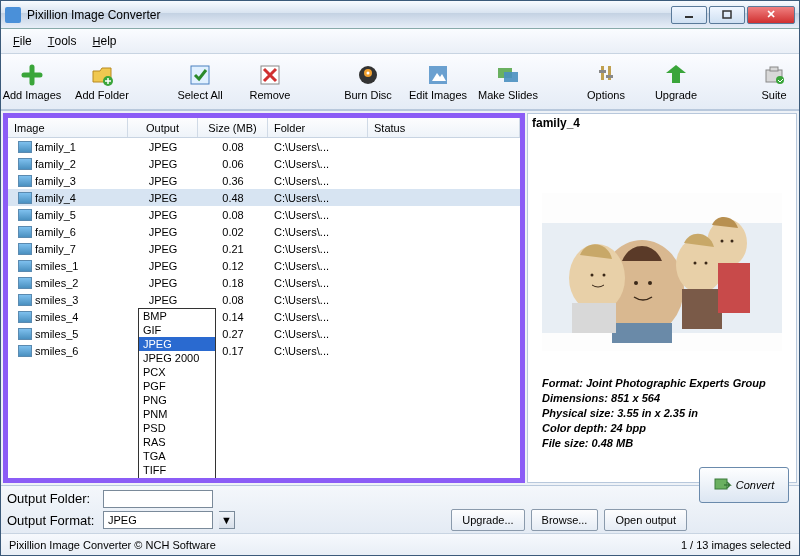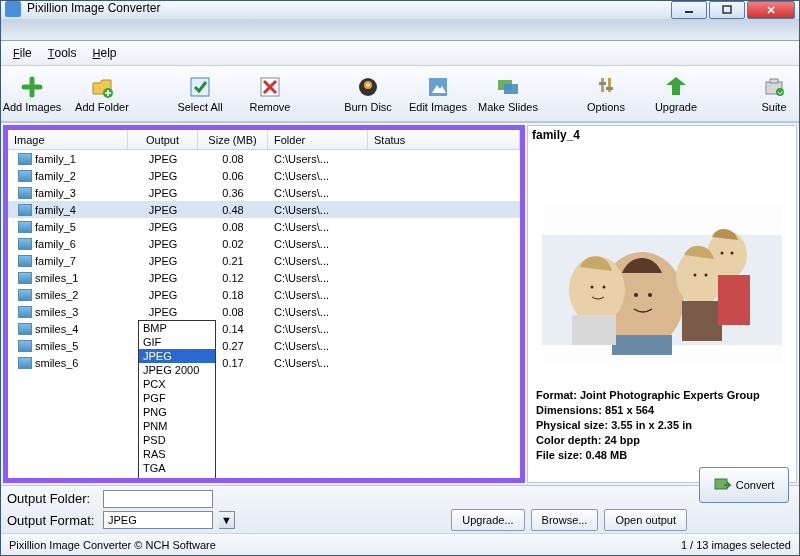--- a/index.html
+++ b/index.html
@@ -1,20 +1,20 @@
 <!DOCTYPE html>
 <html><head>
 <meta charset="utf-8">
 <style>
 * { margin: 0; padding: 0; box-sizing: border-box; font-family: "Segoe UI", Tahoma, sans-serif; font-size: 11px; }
 body { background: #5a7aa0; width: 800px; height: 556px; overflow: hidden; }
 
 .window { width: 800px; height: 556px; background: #eef2f7; border: 1px solid #3b5a7a; display: flex; flex-direction: column; }
 
-.titlebar { height: 40px; background: linear-gradient(#f8fbff, #d8e3f0 45%, #c4d2e3 46%, #e7eef8); display: flex; align-items: flex-start; padding: 0 4px; border-bottom: 1px solid #8aa; }
+.titlebar { height: 28px; background: linear-gradient(#f8fbff, #d8e3f0 45%, #c4d2e3 46%, #e7eef8); display: flex; align-items: center; padding: 8px 4px; border-bottom: 1px solid #8aa; }
 .titlebar .icon { width: 16px; height: 16px; margin-right: 6px; background: #4a90d9; border-radius: 2px; }
 .titlebar .title { flex: 1; font-size: 12px; color: #000; }
 .titlebar .btns { display: flex; gap: 2px; }
 .titlebar .btn { width: 36px; height: 18px; border: 1px solid #5a7a9a; border-radius: 2px; display: flex; align-items: center; justify-content: center; }
 .titlebar .min { background: linear-gradient(#f0f6ff,#cfe0f2); }
 .titlebar .max { background: linear-gradient(#f0f6ff,#cfe0f2); }
 .titlebar .close { background: linear-gradient(#f08080,#d03030); width: 48px; color: #fff; font-weight: bold; }
 
 .menubar { height: 22px; background: linear-gradient(#fafcff,#eaeff7); display: flex; align-items: center; padding: 12px 4px; border-bottom: 1px solid #c8d4e2; }
 .menubar span { padding: 2px 8px; font-size: 12px; }
@@ -48,30 +48,30 @@
 .row .c-folder { width: 100px; }
 
 .dropdown { position: absolute; left: 130px; top: 190px; width: 78px; background: #fff; border: 1px solid #333; z-index: 10; }
 .dropdown .opt { padding: 0 4px; font-size: 11px; line-height: 14px; }
 .dropdown .opt.sel { background: #2a6ad0; color: #fff; }
 
 .preview { width: 270px; background: #fff; border: 1px solid #b8c8dc; margin: 2px 2px 2px 0; display: flex; flex-direction: column; }
 .preview .pname { font-weight: bold; font-size: 12px; padding: 2px 4px; }
 .preview .pimg { flex: 0 0 200px; display: flex; align-items: center; justify-content: center; margin-top: 40px; }
 .preview .pimg svg { width: 240px; height: 158px; }
-.preview .pinfo { padding: 4px 8px; font-size: 11px; line-height: 15px; font-weight: bold; }
+.preview .pinfo { padding: 4px 14px; font-size: 11px; line-height: 15px; font-weight: bold; font-style: italic; }
 
 .bottom { height: 48px; background: linear-gradient(#f4f7fb,#e4ebf4); border-top: 1px solid #b8c8dc; display: flex; flex-direction: column; padding: 2px 6px; }
 .bottom .brow { display: flex; align-items: center; height: 22px; gap: 6px; }
 .bottom .brow label { font-size: 13px; width: 90px; }
 .bottom .brow .field { width: 110px; height: 18px; border: 1px solid #7a8a9a; background: #fff; display: flex; align-items: center; padding: 0 4px; }
 .bottom .brow .dropbtn { width: 16px; height: 18px; border: 1px solid #7a8a9a; border-left: none; background: linear-gradient(#f0f4f9,#d8e0ea); display: flex; align-items: center; justify-content: center; }
 .bottom .spacer { flex: 1; }
 .bottom .wbtn { height: 22px; padding: 0 10px; border: 1px solid #8a9aac; background: linear-gradient(#fdfdfe,#e5ecf5); border-radius: 2px; display: flex; align-items: center; cursor: pointer; }
-.convert { height: 36px; width: 90px; border: 1px solid #6a8aac; background: linear-gradient(#fdfeff,#dce6f2); border-radius: 3px; display: flex; align-items: center; justify-content: center; gap: 4px; font-size: 12px; position: absolute; right: 10px; bottom: 30px; }
+.convert { height: 36px; width: 90px; border: 1px solid #6a8aac; background: linear-gradient(#fdfeff,#dce6f2); border-radius: 3px; display: flex; align-items: center; justify-content: center; gap: 4px; font-size: 12px; position: absolute; right: 10px; bottom: 30px; font-style: italic; }
 .convert .cicon { width: 18px; height: 18px; }
 
 .status { height: 22px; background: linear-gradient(#f6f9fd,#e8eef6); border-top: 1px solid #c8d4e2; display: flex; align-items: center; padding: 0 8px; font-size: 11px; }
 .status .sleft { flex: 1; }
 </style>
 </head>
 <body>
 
 <div class="window">
 

